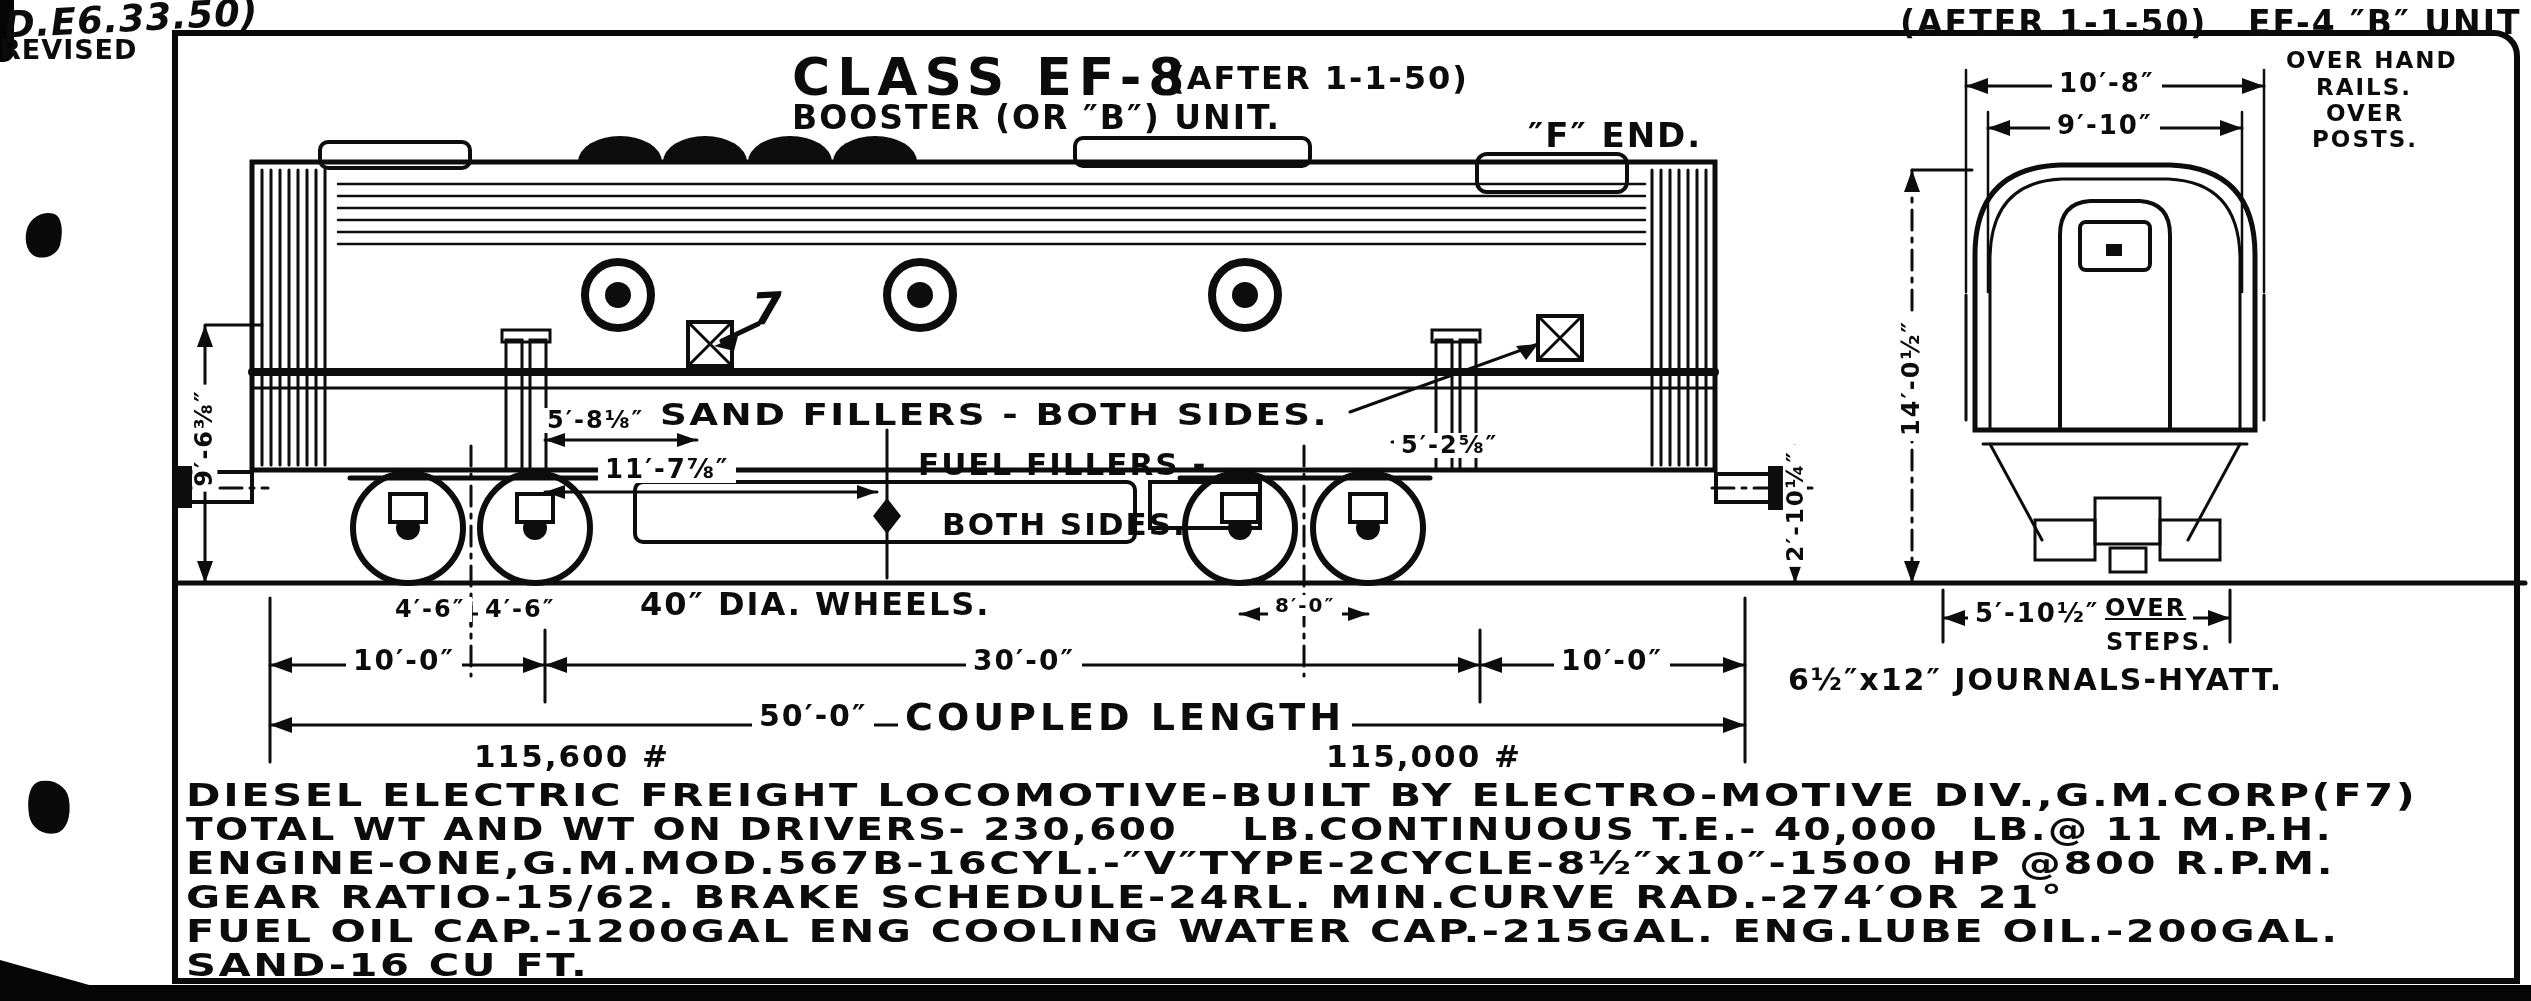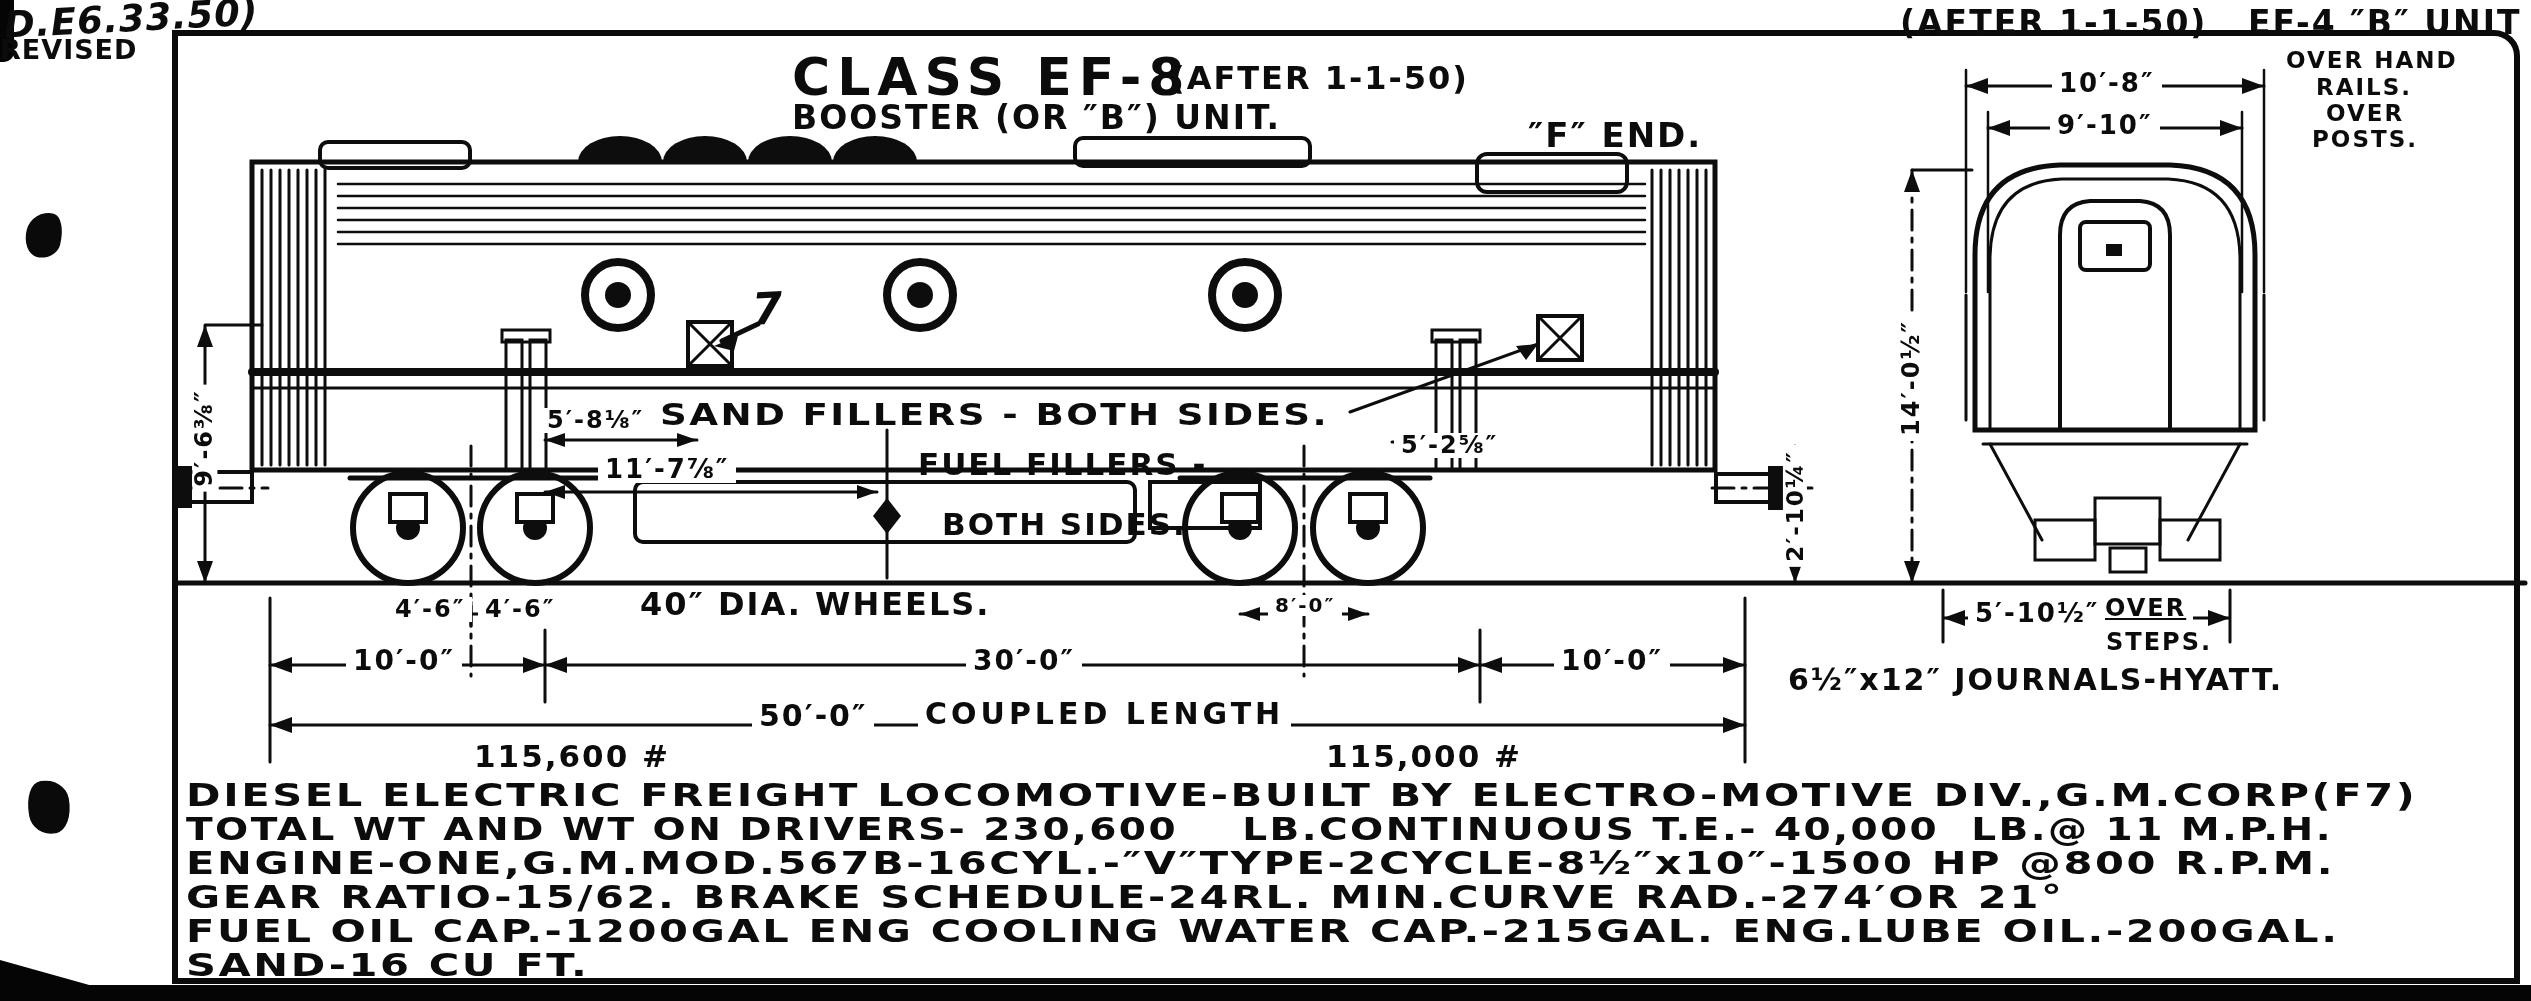--- a/index.html
+++ b/index.html
@@ -226,21 +226,21 @@
   <span class="t mask" style="left:598px;top:456px;font-size:26px;">11′-7⅞″</span>
   <span class="t mask" style="left:1394px;top:404px;font-size:24px;margin-top:29px;">5′-2⅝″</span>
   <span class="t mask" style="left:388px;top:597px;font-size:24px;">4′-6″</span>
   <span class="t mask" style="left:478px;top:597px;font-size:24px;">4′-6″</span>
   <span class="t" style="left:640px;top:588px;font-size:32px;">40″ DIA. WHEELS.</span>
   <span class="t mask" style="left:1268px;top:595px;font-size:20px;">8′-0″</span>
   <span class="t mask" style="left:346px;top:646px;font-size:28px;">10′-0″</span>
   <span class="t mask" style="left:966px;top:646px;font-size:28px;">30′-0″</span>
   <span class="t mask" style="left:1554px;top:646px;font-size:28px;">10′-0″</span>
   <span class="t mask" style="left:752px;top:700px;font-size:30px;">50′-0″</span>
-  <span class="t mask" style="left:898px;top:698px;font-size:30px;letter-spacing:4px;margin-left:20px;">COUPLED LENGTH</span>
+  <span class="t mask" style="left:898px;top:698px;font-size:38px;letter-spacing:4px;">COUPLED LENGTH</span>
   <span class="t" style="left:474px;top:740px;font-size:31px;">115,600 #</span>
   <span class="t" style="left:1326px;top:740px;font-size:31px;">115,000 #</span>
   <span class="t rot" style="left:205px;top:438px;font-size:24px;">9′-6⅜″</span>
   <span class="t rot" style="left:1795px;top:506px;font-size:23px;">2′-10¼″</span>
 
   <span class="t mask" style="left:2052px;top:70px;font-size:26px;">10′-8″</span>
   <span class="t mask" style="left:2050px;top:112px;font-size:26px;">9′-10″</span>
   <span class="t" style="left:2286px;top:48px;font-size:23px;">OVER HAND</span>
   <span class="t" style="left:2316px;top:75px;font-size:23px;">RAILS.</span>
   <span class="t" style="left:2326px;top:101px;font-size:23px;">OVER</span>

